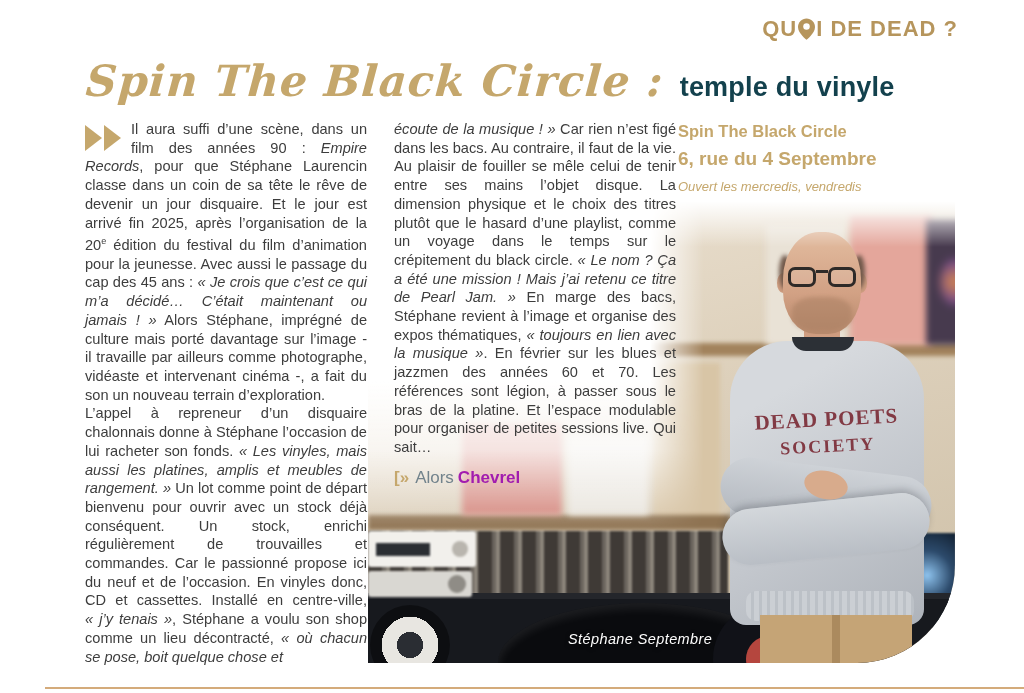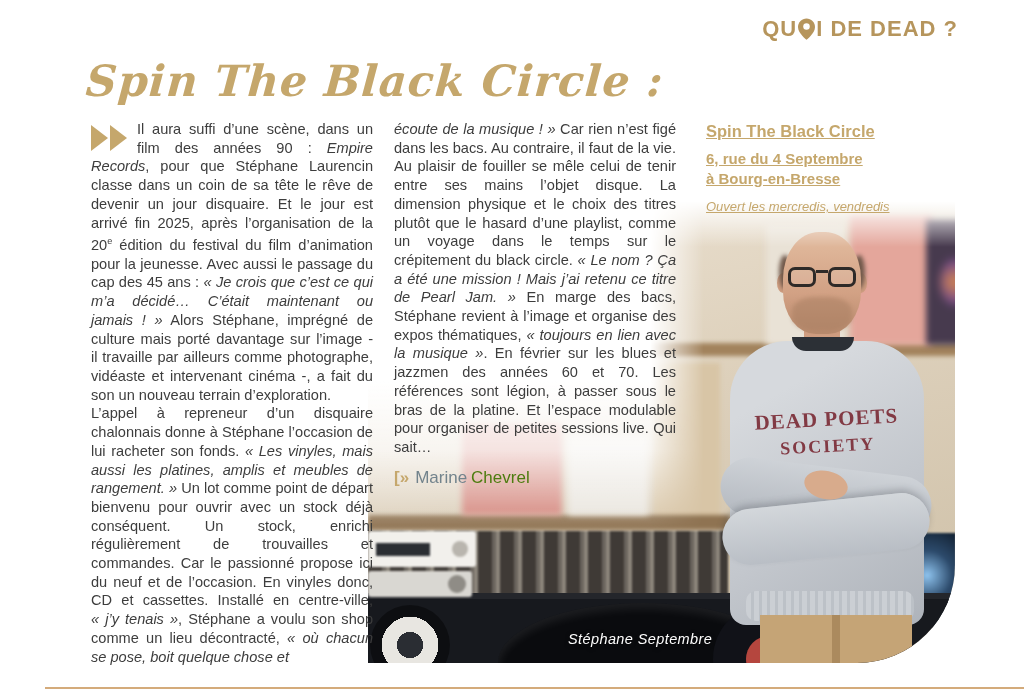--- a/index.html
+++ b/index.html
@@ -16,40 +16,40 @@
 
   
   .title-row { position:absolute; left:86px; top:56px; display:flex; align-items:baseline; gap:16px; white-space:nowrap; }
   .title-script { font-family:"DejaVu Serif", serif; font-style:italic; font-weight:bold;
                   font-size:43px; color:var(--gold); letter-spacing:1px; transform:skewX(-4deg); }
   .title-sub { font-size:27px; font-weight:bold; color:var(--teal); letter-spacing:.2px; }
 
   
   .col { position:absolute; top:120px; width:282px; font-size:14.6px; line-height:18.7px;
          color:var(--ink); text-align:justify; z-index:6; }
-  .col-1 { left:91px; }
+  .col-1 { left:85px; }
   .col-2 { left:394px; }
   .it { font-style:italic; }
   .sup { vertical-align:super; font-size:.62em; }
 
   .lead-icon { float:left; width:38px; height:34px; margin:3px 8px 0 0; position:relative; }
   .lead-icon span { position:absolute; top:2px; width:0; height:0;
         border-top:13px solid transparent; border-bottom:13px solid transparent;
         border-left:17px solid var(--gold); }
   .lead-icon span:nth-child(1){ left:0; } .lead-icon span:nth-child(2){ left:19px; }
 
   .byline { margin-top:12px; font-size:17px; text-align:left; }
   .byline .mark { color:var(--gold); font-weight:bold; margin-right:6px; }
   .byline .first { color:#72838c; }
-  .byline .last { color:#4d7c0f; font-weight:normal; margin-left:4px; }
-
-  
-  .info { position:absolute; left:706px; top:122px; width:255px; color:var(--gold); z-index:7;text-decoration:underline; }
+  .byline .last { color:#a21caf; font-weight:bold; margin-left:4px; }
+
+  
+  .info { position:absolute; left:678px; top:122px; width:255px; color:var(--gold); z-index:7; }
   .info .name { font-weight:bold; font-size:16.5px; margin-bottom:8px; }
-  .info .addr { font-weight:bold; font-size:15px; line-height:20px; }
+  .info .addr { font-weight:bold; font-size:19px; line-height:20px; }
   .info .hours { font-style:italic; font-size:13px; line-height:19px; margin-top:8px; }
 
   
   .photo { position:absolute; left:368px; top:195px; width:587px; height:468px;
            border-bottom-right-radius:98px; overflow:hidden; z-index:1;
            background:linear-gradient(165deg,#ece2d2 0%,#ddd0bb 45%,#cdbfa6 100%); }
   .photo * { position:absolute; }
 
   .shelf-plank-top { left:60px; top:148px; width:530px; height:13px; background:#a2835d; filter:blur(2px); }
   .album-white  { left:398px; top:30px;  width:80px;  height:120px; background:#e9e2d6; filter:blur(3px); }
@@ -138,41 +138,41 @@
       <svg class="rubric-pin" viewBox="0 0 24 30">
         <path d="M12 0 C5.4 0 0 5.4 0 12 c0 9 12 18 12 18 s12 -9 12 -18 C24 5.4 18.6 0 12 0 z" fill="#b6955c"></path>
         <circle cx="12" cy="11.5" r="4.6" fill="#ffffff"></circle>
       </svg>
       <span>I DE DEAD ?</span>
     </span>
   </div>
 
   <div class="title-row">
     <span class="title-script">Spin The Black Circle :</span>
+    <span class="title-sub">temple du vinyle</span>
   </div>
 
   <div class="col col-1">
     <p><span class="lead-icon">
           <span></span>
           <span></span>
         </span><span><span>Il aura suffi d’une scène, dans un film des années 90&nbsp;: </span><span class="it">Empire Records</span><span>, pour que Stéphane Laurencin classe dans un coin de sa tête le rêve de devenir un jour disquaire. Et le jour est arrivé fin 2025, après l’organisation de la 20</span><span class="sup">e</span><span> édition du festival du film d’animation pour la jeunesse. Avec aussi le passage du cap des 45 ans&nbsp;: </span><span class="it">«&nbsp;Je crois que c’est ce qui m’a décidé… C’était maintenant ou jamais&nbsp;!&nbsp;»</span><span> Alors Stéphane, imprégné de culture mais porté davantage sur l’image - il travaille par ailleurs comme photographe, vidéaste et intervenant cinéma -, a fait du son un nouveau terrain d’exploration.</span></span></p>
     <p><span>L’appel à repreneur d’un disquaire chalonnais donne à Stéphane l’occasion de lui racheter son fonds. </span><span class="it">«&nbsp;Les vinyles, mais aussi les platines, amplis et meubles de rangement.&nbsp;»</span><span> Un lot comme point de départ bienvenu pour ouvrir avec un stock déjà conséquent. Un stock, enrichi régulièrement de trouvailles et commandes. Car le passionné propose ici du neuf et de l’occasion. En vinyles donc, CD et cassettes. Installé en centre-ville, </span><span class="it">«&nbsp;j’y tenais&nbsp;»</span><span>, Stéphane a voulu son shop comme un lieu décontracté, </span><span class="it">«&nbsp;où chacun se pose, boit quelque chose et</span></p>
   </div>
 
   <div class="col col-2">
     <p><span class="it">écoute de la musique&nbsp;!&nbsp;»</span><span> Car rien n’est figé dans les bacs. Au contraire, il faut de la vie. Au plaisir de fouiller se mêle celui de tenir entre ses mains l’objet disque. La dimension physique et le choix des titres plutôt que le hasard d’une playlist, comme un voyage dans le temps sur le crépitement du black circle. </span><span class="it">«&nbsp;Le nom&nbsp;? Ça a été une mission&nbsp;! Mais j’ai retenu ce titre de Pearl Jam.&nbsp;»</span><span> En marge des bacs, Stéphane revient à l’image et organise des expos thématiques, </span><span class="it">«&nbsp;toujours en lien avec la musique&nbsp;»</span><span>. En février sur les blues et jazzmen des années 60 et 70. Les références sont légion, à passer sous le bras de la platine. Et l’espace modulable pour organiser de petites sessions live. Qui sait…</span></p>
     <p class="byline">
-      <span class="mark">[»</span><span class="first">Marine</span><span class="last">Chevrel</span>
+      <span class="mark">[»</span><span class="first">Alors</span><span class="last">Chevrel</span>
     </p>
   </div>
 
   <div class="info">
     <div class="name">Spin The Black Circle</div>
     <div class="addr">6, rue du 4 Septembre</div>
-    <div class="addr">à Bourg-en-Bresse</div>
     <div class="hours">
       <span>Ouvert les mercredis, vendredis</span><br>
     </div>
   </div>
 
   <div class="photo">
     <div class="shelf-plank-top"></div>
     <div class="album-white"></div>
     <div class="album-peach"></div>
     <div class="album-darkart">

